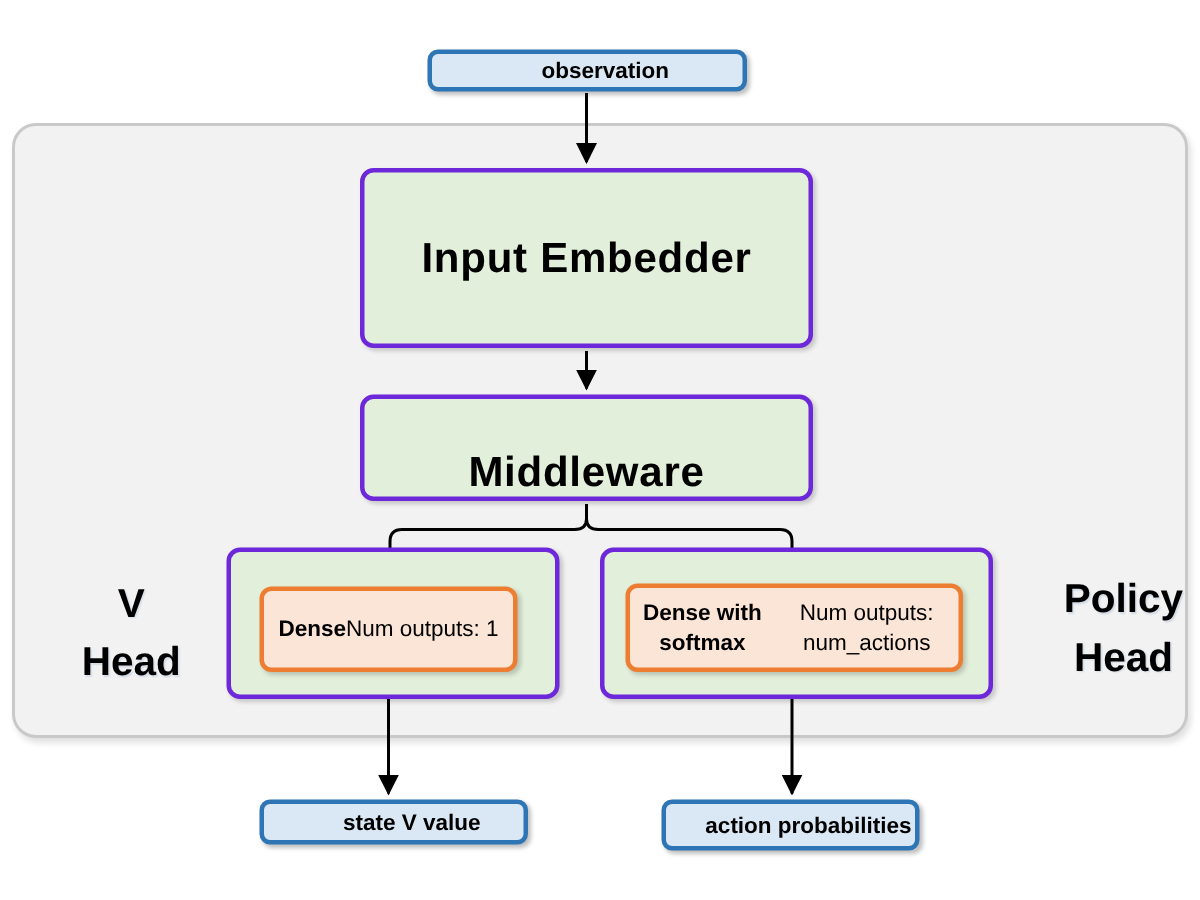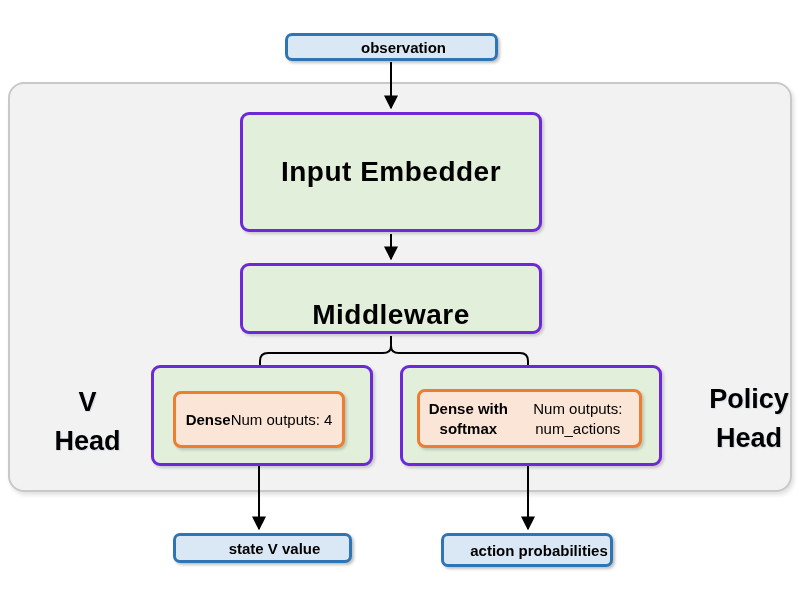--- a/index.html
+++ b/index.html
@@ -79,21 +79,21 @@
     <span>Input Embedder</span>
   </div>
 
   <div class="box green big-label mw">
     <span>Middleware</span>
   </div>
 
   <div class="box green vh-green"></div>
   <div class="box orange vh-orange">
     <span class="title">Dense</span>
-    <span class="subtitle">Num outputs: 4</span>
+    <span class="subtitle">Num outputs: 1</span>
   </div>
 
   <div class="box green ph-green"></div>
   <div class="box orange ph-orange">
     <span class="title">Dense with softmax</span>
     <span class="subtitle">Num outputs: num_actions</span>
   </div>
 
   <div class="side-label vh-label">
     <div>V</div>

